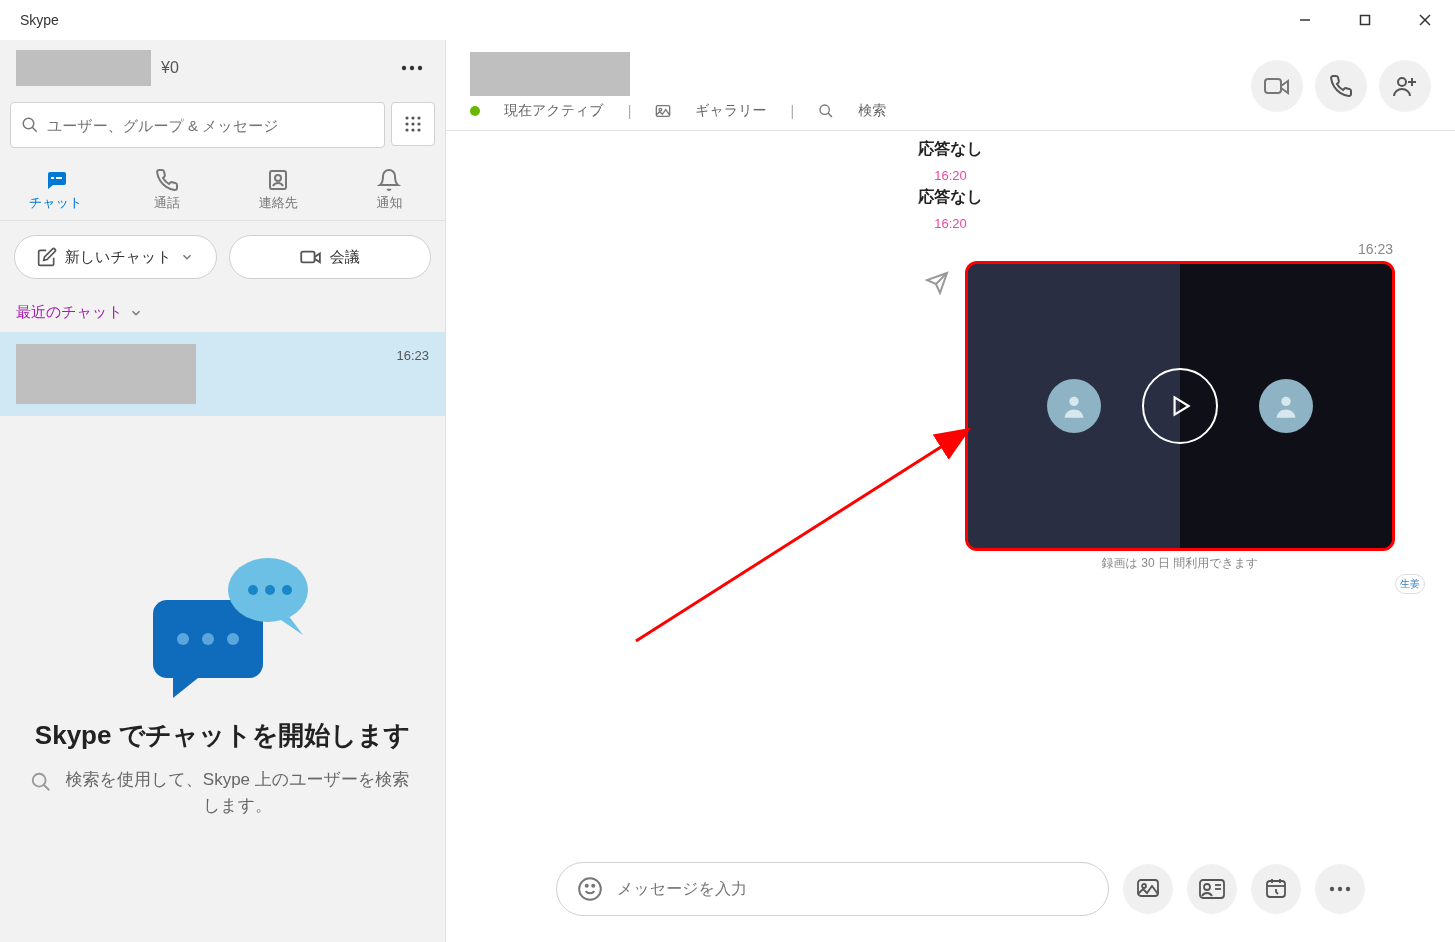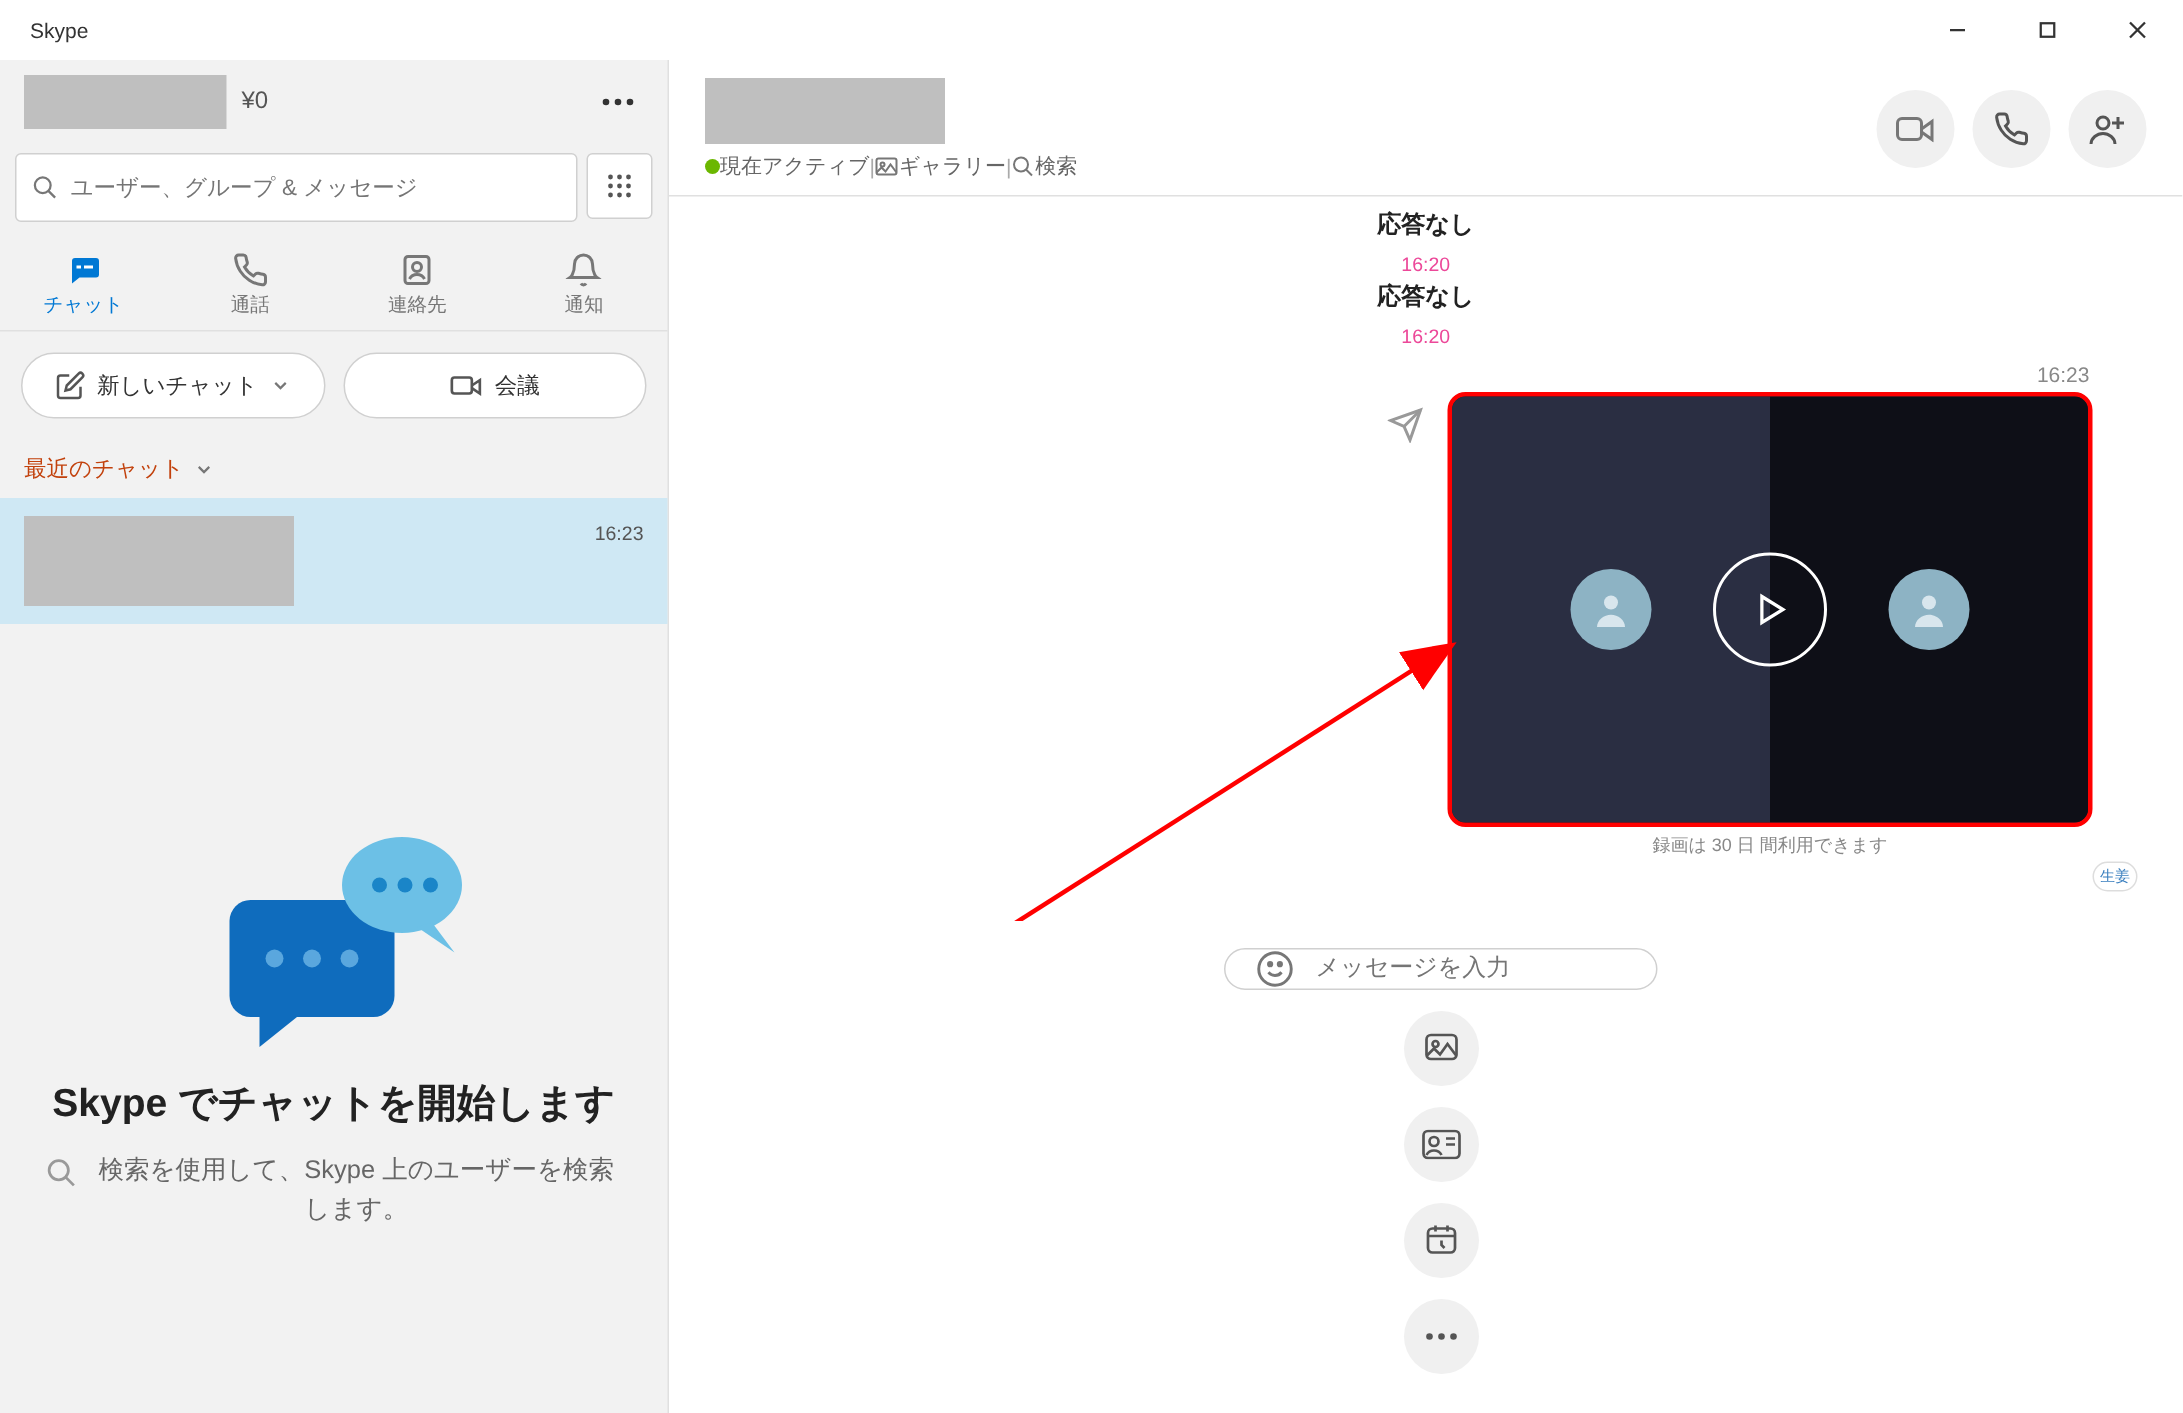--- a/index.html
+++ b/index.html
@@ -25,35 +25,35 @@
 .dial-btn { width: 44px; height: 44px; background: #fff; border: 1px solid #d0d0d0; border-radius: 4px; display: flex; align-items: center; justify-content: center; }
 
 .tabs { display: flex; justify-content: space-around; padding: 12px 0 8px; border-bottom: 1px solid #e0e0e0; }
 .tab { display: flex; flex-direction: column; align-items: center; gap: 0; font-size: 13px; color: #777; width: 100px; cursor: pointer; }
 .tab.active { color: #0078d4; }
 .tab .icon-wrap { height: 28px; display: flex; align-items: center; justify-content: center; }
 
 .action-row { display: flex; gap: 12px; padding: 14px 14px; }
 .pill-btn { flex: 1; height: 44px; border: 1px solid #d0d0d0; border-radius: 22px; background: #fff; display: flex; align-items: center; justify-content: center; gap: 8px; font-size: 15px; color: #333; cursor: pointer; }
 
-.recent-header { padding: 10px 16px; font-size: 15px; color: #c2410c; display: flex; align-items: center; gap: 6px; }
+.recent-header { padding: 10px 16px; font-size: 15px; color: #a21caf; display: flex; align-items: center; gap: 6px; }
 
 .chat-item { padding: 12px 16px; background: #cfe8f4; height: 84px; display: flex; justify-content: space-between; align-items: flex-start; }
 .chat-item .name-block { width: 180px; height: 60px; background: #bfbfbf; }
 .chat-item .time { font-size: 13px; color: #555; margin-top: 4px; }
 
 .promo { flex: 1; display: flex; flex-direction: column; align-items: center; justify-content: center; padding: 20px 30px; text-align: center; }
 .promo h2 { font-size: 26px; color: #222; margin-top: 18px; font-weight: 600; }
 .promo .sub { display: flex; align-items: flex-start; gap: 8px; margin-top: 14px; color: #666; font-size: 17px; line-height: 1.5; }
 
 .content { flex: 1; display: flex; flex-direction: column; position: relative; }
 .chat-header { border-bottom: 1px solid #e0e0e0; padding: 12px 24px 10px; display: flex; justify-content: space-between; align-items: center; }
 .chat-header-left { display: flex; flex-direction: column; gap: 6px; }
 .chat-header .contact-block { width: 160px; height: 44px; background: #bfbfbf; }
-.status-line { display: flex; align-items: center; gap: 0; font-size: 14px; color: #666; }
+.status-line { display: flex; align-items: center; gap: 24px; font-size: 14px; color: #666; }
 .status-dot { width: 10px; height: 10px; background: #6bb700; border-radius: 50%; }
 .status-line .sep { color: #aaa; }
 .header-actions { display: flex; gap: 12px; }
 .hdr-btn { width: 52px; height: 52px; border-radius: 50%; background: #f0f0f0; display: flex; align-items: center; justify-content: center; cursor: pointer; }
 
 .messages { flex: 1; overflow: auto; padding: 0 60px 20px; position: relative; }
 .sys-msg { text-align: center; margin: 8px 0; }
 .sys-time { font-size: 13px; color: #ec4899; }
 .sys-text { font-size: 16px; color: #222; margin-top: 4px; }
 .sys-text.bold { font-weight: 600; }
@@ -67,21 +67,21 @@
 .rec-half { flex: 1; display: flex; align-items: center; justify-content: center; }
 .rec-half.left { background: #2a2e42; }
 .rec-half.right { background: #0e0f17; }
 .avatar-circle { width: 54px; height: 54px; border-radius: 50%; background: #8db3c4; display: flex; align-items: center; justify-content: center; }
 .play-btn { position: absolute; left: 50%; top: 50%; transform: translate(-50%,-50%); width: 76px; height: 76px; border: 2px solid #fff; border-radius: 50%; display: flex; align-items: center; justify-content: center; }
 .rec-caption { text-align: center; font-size: 12px; color: #888; margin-top: 4px; }
 .reaction-badge { position: absolute; right: -30px; bottom: -22px; background: #fff; border: 1px solid #ddd; border-radius: 10px; padding: 2px 4px; font-size: 10px; color: #3a7fbf; }
 
 .arrow-annotation { position: absolute; pointer-events: none; }
 
-.composer { display: flex; align-items: center; gap: 14px; padding: 18px 90px 26px 110px; flex-direction: column; }
+.composer { display: flex; align-items: center; gap: 14px; padding: 18px 90px 26px 110px; }
 .msg-input-wrap { flex: 1; height: 54px; border: 1px solid #d0d0d0; border-radius: 27px; display: flex; align-items: center; padding: 0 20px; gap: 14px; }
 .msg-input-wrap input { border: none; outline: none; flex: 1; font-size: 16px; background: transparent; }
 .comp-btn { width: 50px; height: 50px; border-radius: 50%; background: #f0f0f0; display: flex; align-items: center; justify-content: center; cursor: pointer; }
 
 svg { display: block; }
 </style>
 </head>
 <body>
 
 <div class="titlebar">

